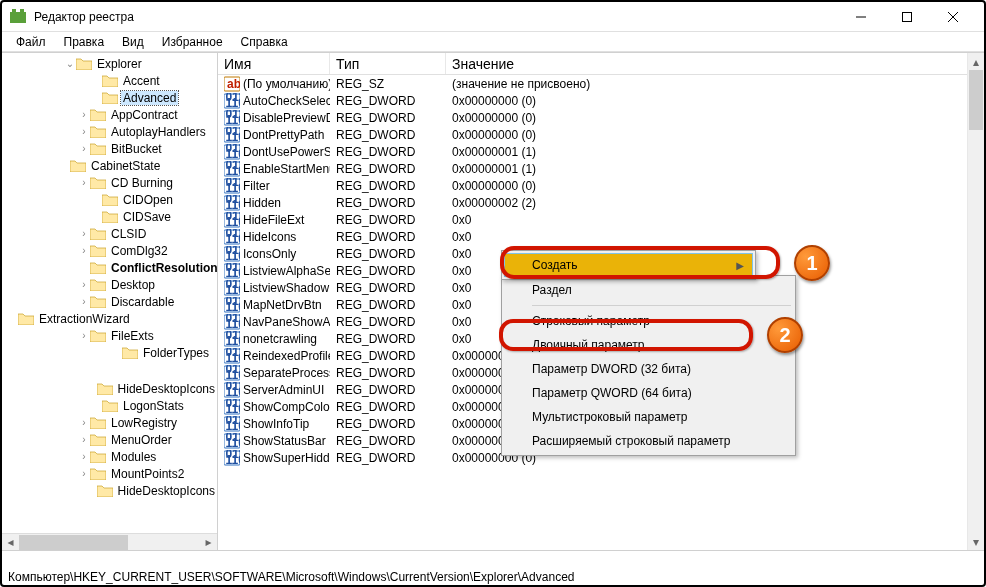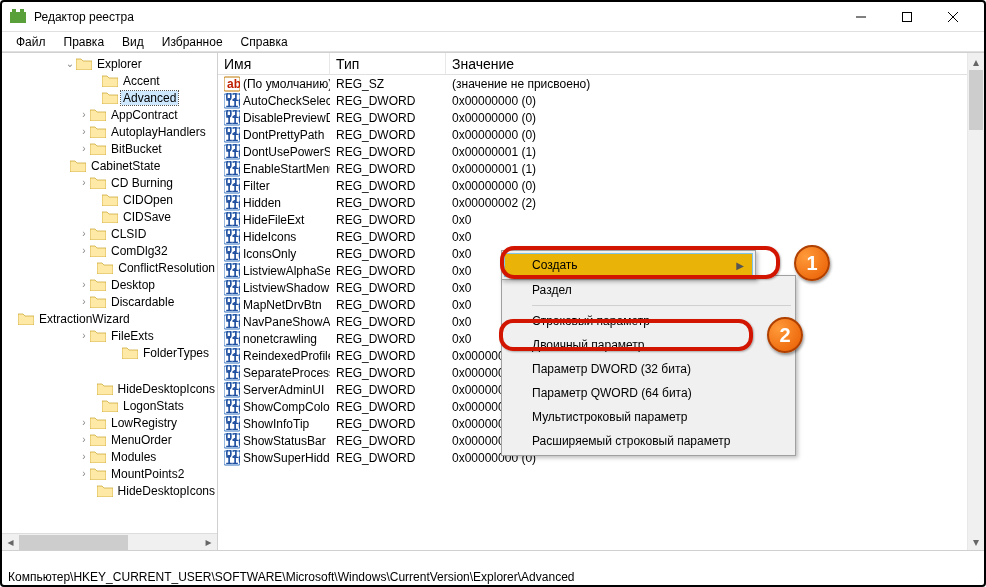--- a/index.html
+++ b/index.html
@@ -210,21 +210,21 @@
             </svg></span>
           <span class="label">CLSID</span>
         </div>
         <div class="tree-row" style="padding-left: 76px;">
           <span class="expander">›</span>
           <span class="folder-icon"><svg width="16" height="13">
               <use href="#folder-ic"></use>
             </svg></span>
           <span class="label">ComDlg32</span>
         </div>
-        <div class="tree-row" style="padding-left: 88px;">
+        <div class="tree-row" style="padding-left: 88px; font-weight: bold;">
           <span class="expander"></span>
           <span class="folder-icon"><svg width="16" height="13">
               <use href="#folder-ic"></use>
             </svg></span>
           <span class="label">ConflictResolution</span>
         </div>
         <div class="tree-row" style="padding-left: 76px;">
           <span class="expander">›</span>
           <span class="folder-icon"><svg width="16" height="13">
               <use href="#folder-ic"></use>

